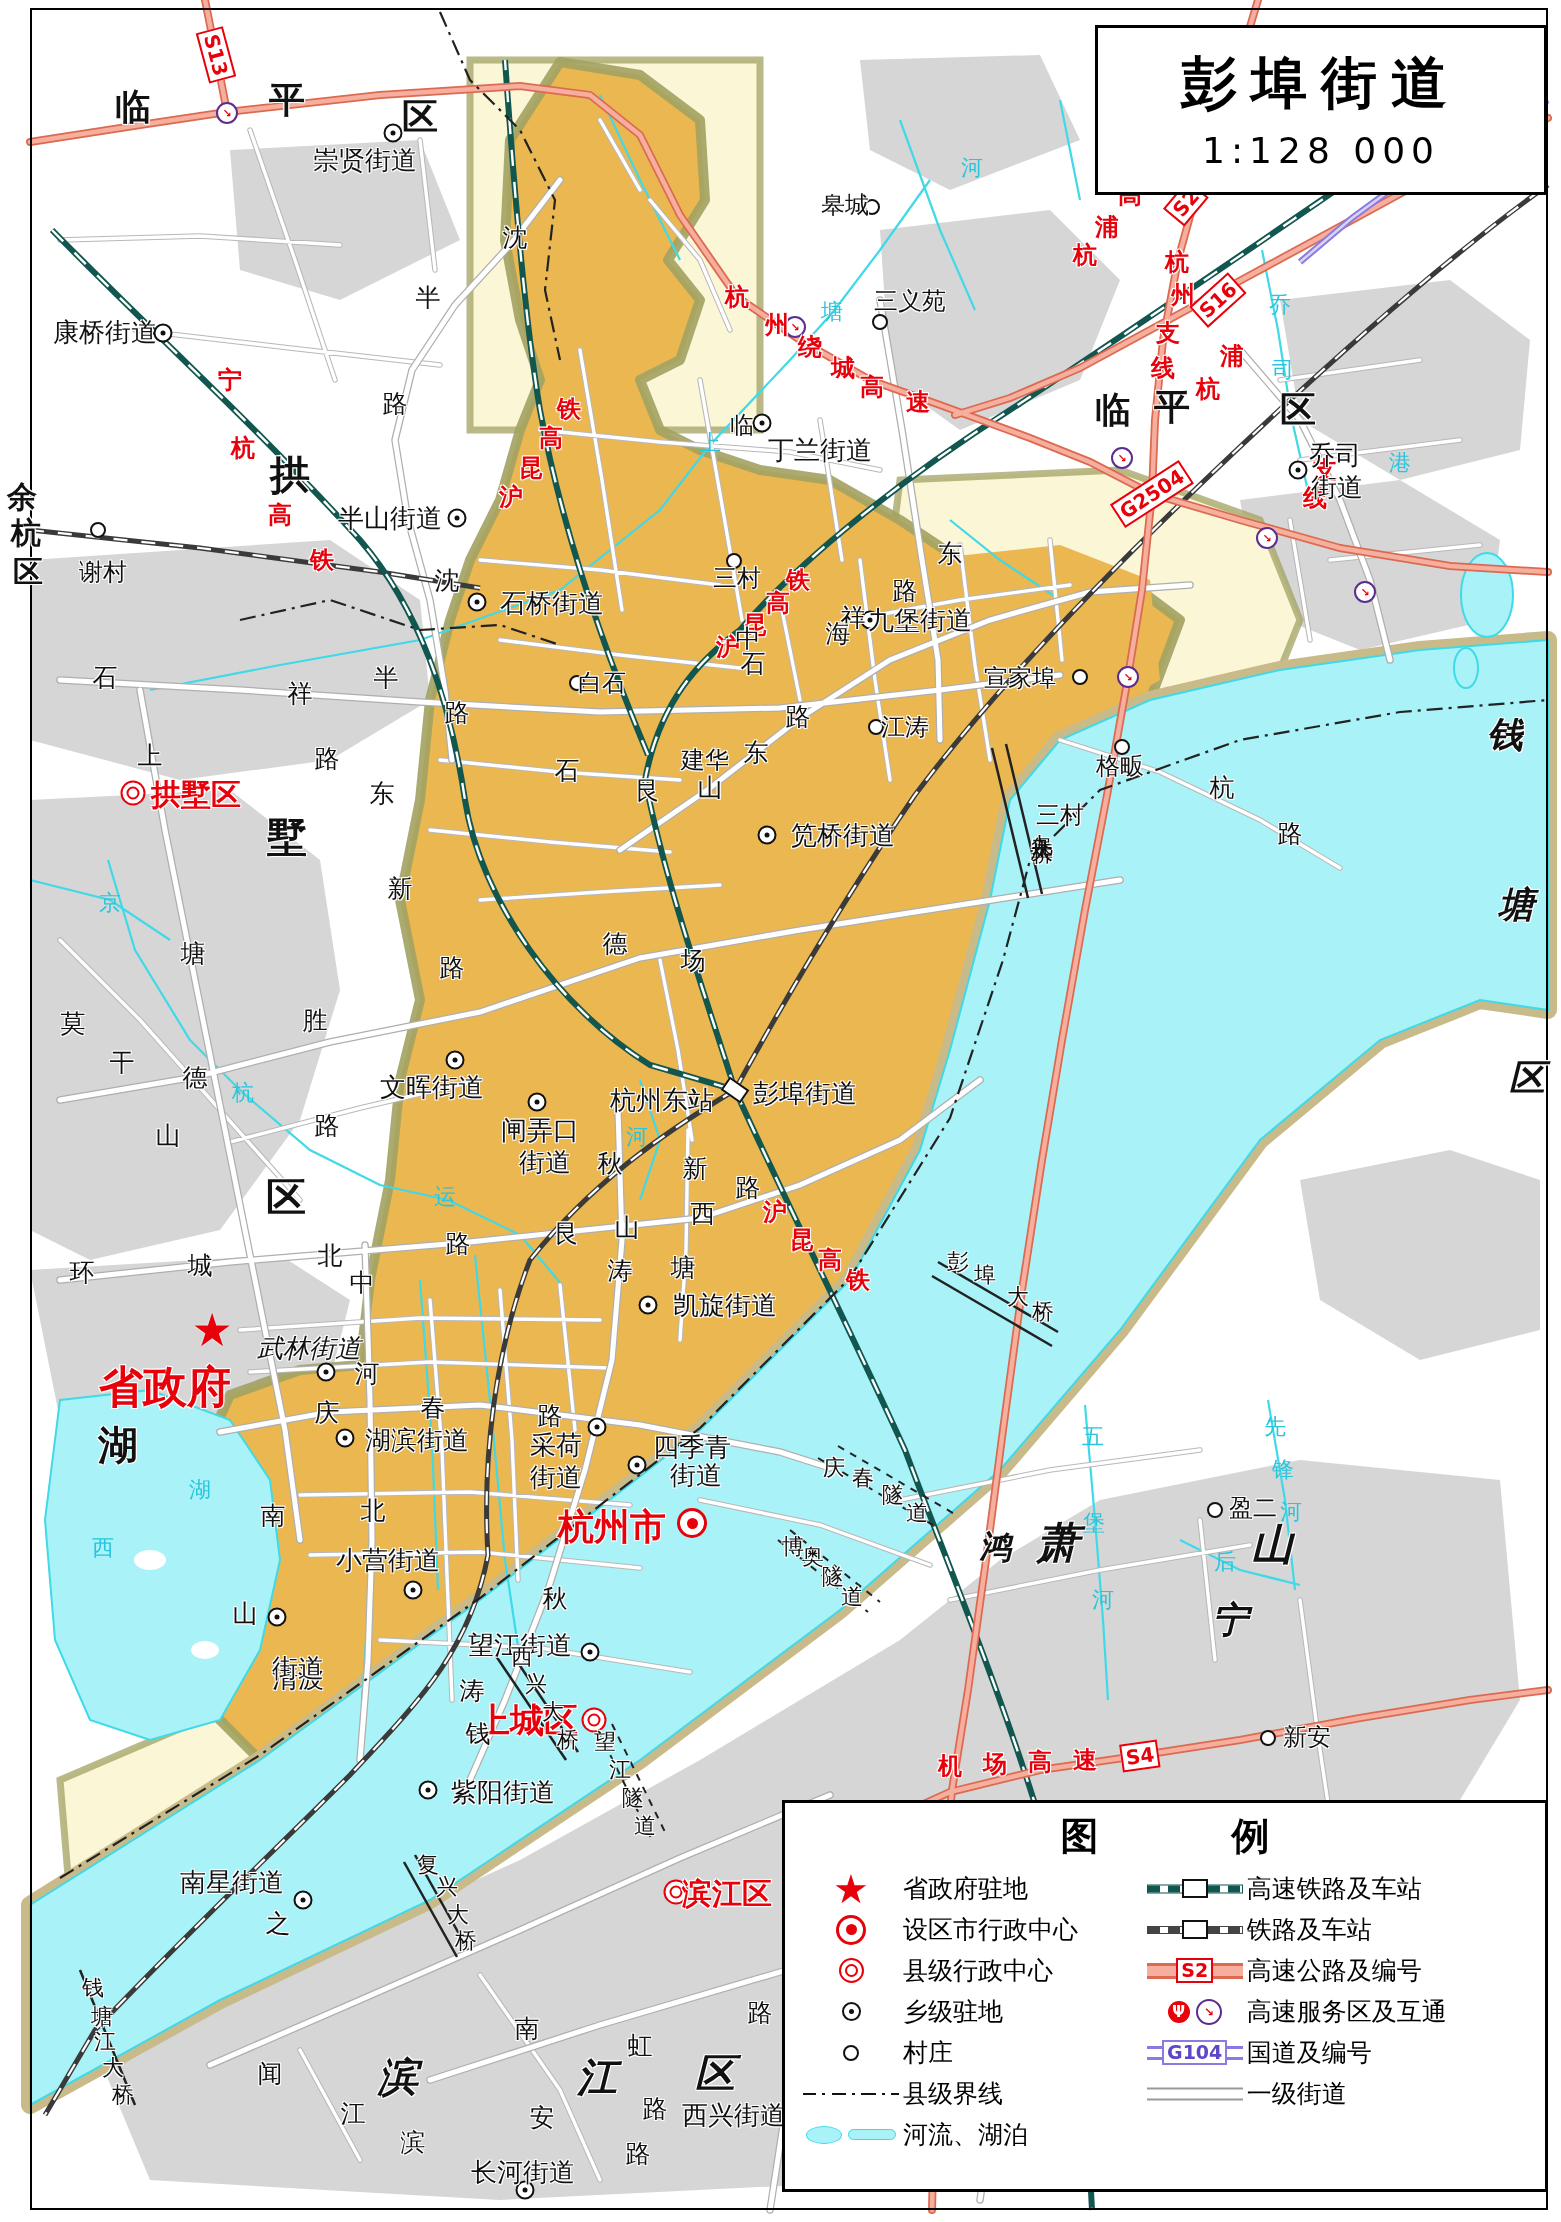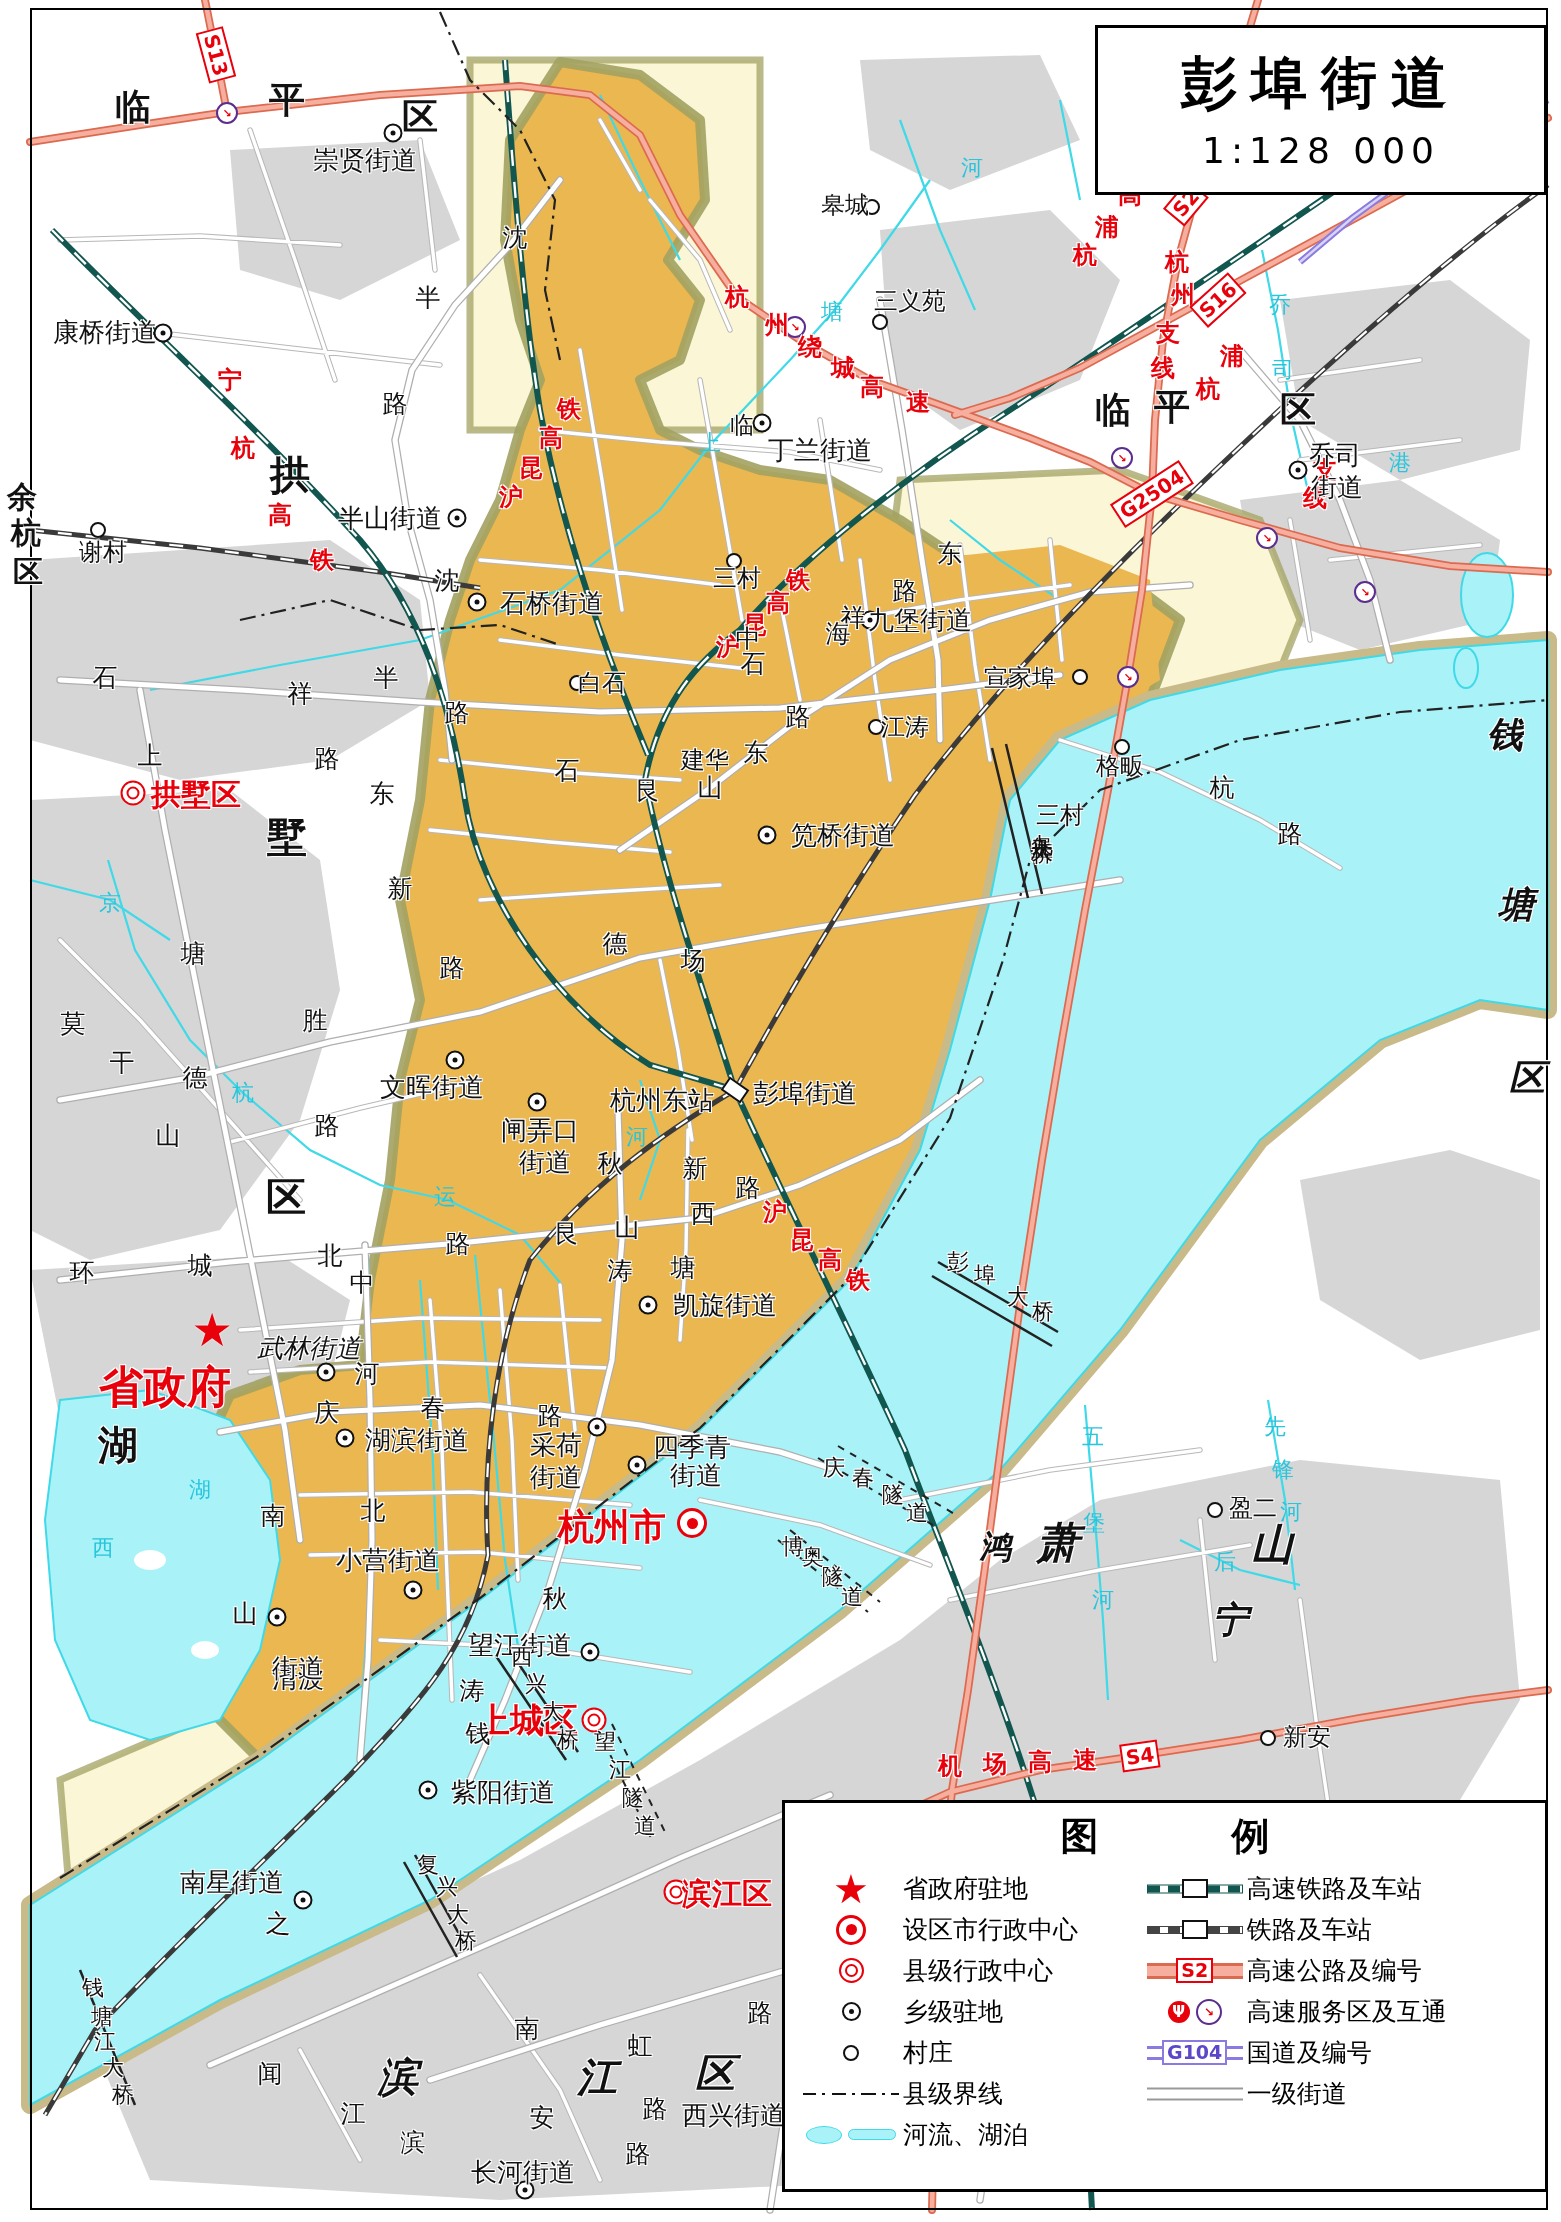--- a/index.html
+++ b/index.html
@@ -322,21 +322,21 @@
       <span class="lbl k" style="left: 298px; top: 1678px; font-size: 26px; transform: translate(-50%, -50%);">清波</span>
       <span class="lbl k" style="left: 298px; top: 1668px; font-size: 26px; transform: translate(-50%, -50%);">街道</span>
       <span class="lbl k" style="left: 520px; top: 1645px; font-size: 26px; transform: translate(-50%, -50%);">望江街道</span>
       <span class="lbl k" style="left: 503px; top: 1792px; font-size: 26px; transform: translate(-50%, -50%);">紫阳街道</span>
       <span class="lbl k" style="left: 232px; top: 1882px; font-size: 26px; transform: translate(-50%, -50%);">南星街道</span>
       <span class="lbl k" style="left: 523px; top: 2172px; font-size: 26px; transform: translate(-50%, -50%);">长河街道</span>
       <span class="lbl k" style="left: 734px; top: 2115px; font-size: 26px; transform: translate(-50%, -50%);">西兴街道</span>
       <span class="lbl k" style="left: 1335px; top: 455px; font-size: 26px; transform: translate(-50%, -50%);">乔司</span>
       <span class="lbl k" style="left: 1337px; top: 487px; font-size: 26px; transform: translate(-50%, -50%);">街道</span>
       <span class="lbl k" style="left: 920px; top: 620px; font-size: 26px; transform: translate(-50%, -50%);">九堡街道</span>
-      <span class="lbl k" style="left: 103px; top: 552px; font-size: 24px; transform: translate(-50%, -50%);">谢村</span>
+      <span class="lbl k" style="left: 103px; top: 572px; font-size: 24px; transform: translate(-50%, -50%);">谢村</span>
       <span class="lbl k" style="left: 845px; top: 205px; font-size: 24px; transform: translate(-50%, -50%);">皋城</span>
       <span class="lbl k" style="left: 910px; top: 301px; font-size: 24px; transform: translate(-50%, -50%);">三义苑</span>
       <span class="lbl k" style="left: 1020px; top: 678px; font-size: 24px; transform: translate(-50%, -50%);">宣家埠</span>
       <span class="lbl k" style="left: 1120px; top: 766px; font-size: 24px; transform: translate(-50%, -50%);">格畈</span>
       <span class="lbl k" style="left: 737px; top: 578px; font-size: 24px; transform: translate(-50%, -50%);">三村</span>
       <span class="lbl k" style="left: 1060px; top: 815px; font-size: 24px; transform: translate(-50%, -50%);">三村</span>
       <span class="lbl k" style="left: 602px; top: 683px; font-size: 24px; transform: translate(-50%, -50%);">白石</span>
       <span class="lbl k" style="left: 905px; top: 727px; font-size: 24px; transform: translate(-50%, -50%);">江涛</span>
       <span class="lbl k" style="left: 1253px; top: 1508px; font-size: 24px; transform: translate(-50%, -50%);">盈二</span>
       <span class="lbl k" style="left: 1307px; top: 1737px; font-size: 24px; transform: translate(-50%, -50%);">新安</span>

